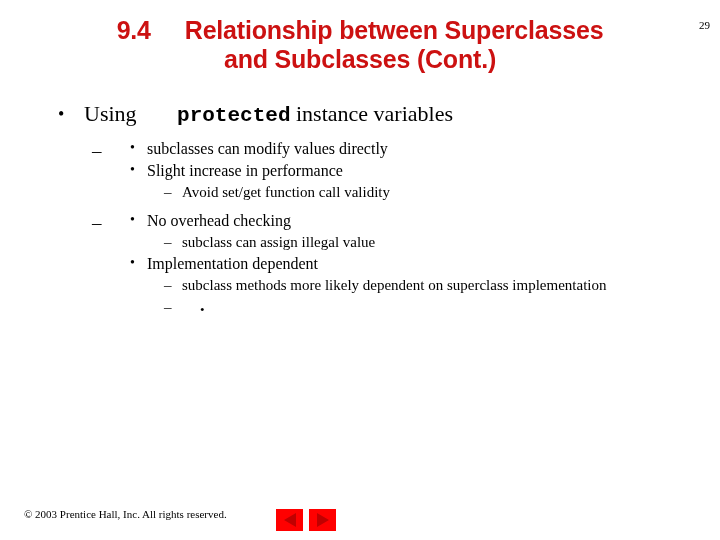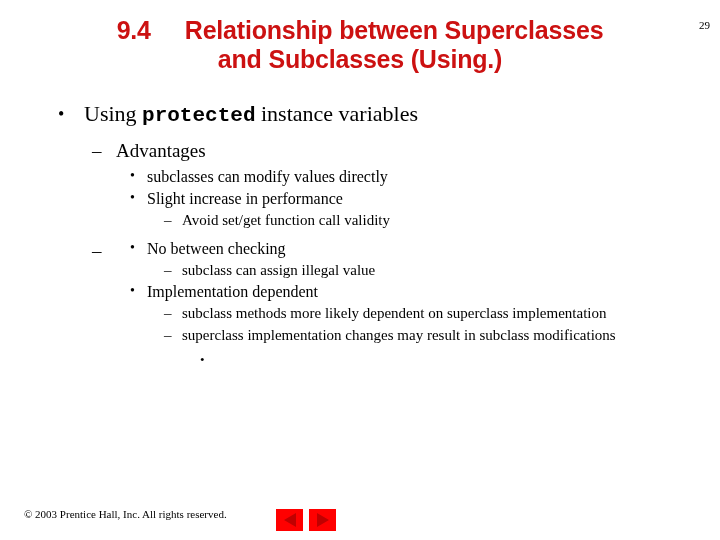--- a/index.html
+++ b/index.html
@@ -72,20 +72,21 @@
     font-size: 22px;
     line-height: 28px;
     padding-left: 84px;
     margin-bottom: 6px;
   }
   .lvl1 .marker { left: 58px; top: 0; font-size: 18px; }
   .mono-bold {
     font-family: "Liberation Mono", "DejaVu Sans Mono", monospace;
     font-weight: bold;
     font-size: 21px;
+    margin-left: 35px;
   }
 
   
   .lvl2 {
     font-size: 19px;
     line-height: 25px;
     padding-left: 116px;
     margin-top: 8px;
     margin-bottom: 3px;
   }
@@ -173,35 +174,34 @@
 </style>
 </head>
 <body>
 
 <div class="page-number">29</div>
 
 <div class="title-block">
   <div class="title-line">
     <span class="title-num">9.4</span><span>Relationship between Superclasses</span>
   </div>
-  <div class="title-line">and Subclasses (Using.)</div>
+  <div class="title-line">and Subclasses (Cont.)</div>
 </div>
 
 <div class="outline">
 
   <div class="row lvl1">
     <span class="marker">•</span>
     <span class="text"><span>Using</span>
       <span class="mono-bold">protected</span>
       <span>instance variables</span></span>
   </div>
 
   <div class="row lvl2">
     <span class="marker">–</span>
-    <span class="text">Advantages</span>
   </div>
 
   <div class="row lvl3">
     <span class="marker">•</span>
     <span class="text">subclasses can modify values directly</span>
   </div>
 
   <div class="row lvl3">
     <span class="marker">•</span>
     <span class="text">Slight increase in performance</span>
@@ -211,41 +211,40 @@
     <span class="marker">–</span>
     <span class="text">Avoid set/get function call validity</span>
   </div>
 
   <div class="row lvl2">
     <span class="marker">–</span>
   </div>
 
   <div class="row lvl3">
     <span class="marker">•</span>
-    <span class="text">No between checking</span>
+    <span class="text">No overhead checking</span>
   </div>
 
   <div class="row lvl4">
     <span class="marker">–</span>
     <span class="text">subclass can assign illegal value</span>
   </div>
 
   <div class="row lvl3">
     <span class="marker">•</span>
     <span class="text">Implementation dependent</span>
   </div>
 
   <div class="row lvl4w">
     <span class="marker">–</span>
     <span class="text">subclass methods more likely dependent on superclass implementation</span>
   </div>
 
   <div class="row lvl4w">
     <span class="marker">–</span>
-    <span class="text">superclass implementation changes may result in subclass modifications</span>
   </div>
 
   <div class="row lvl5">
     <span class="marker">•</span>
   </div>
 
 </div>
 
 <div class="footer">
   <div class="copyright">© 2003 Prentice Hall, Inc.  All rights reserved.</div>

